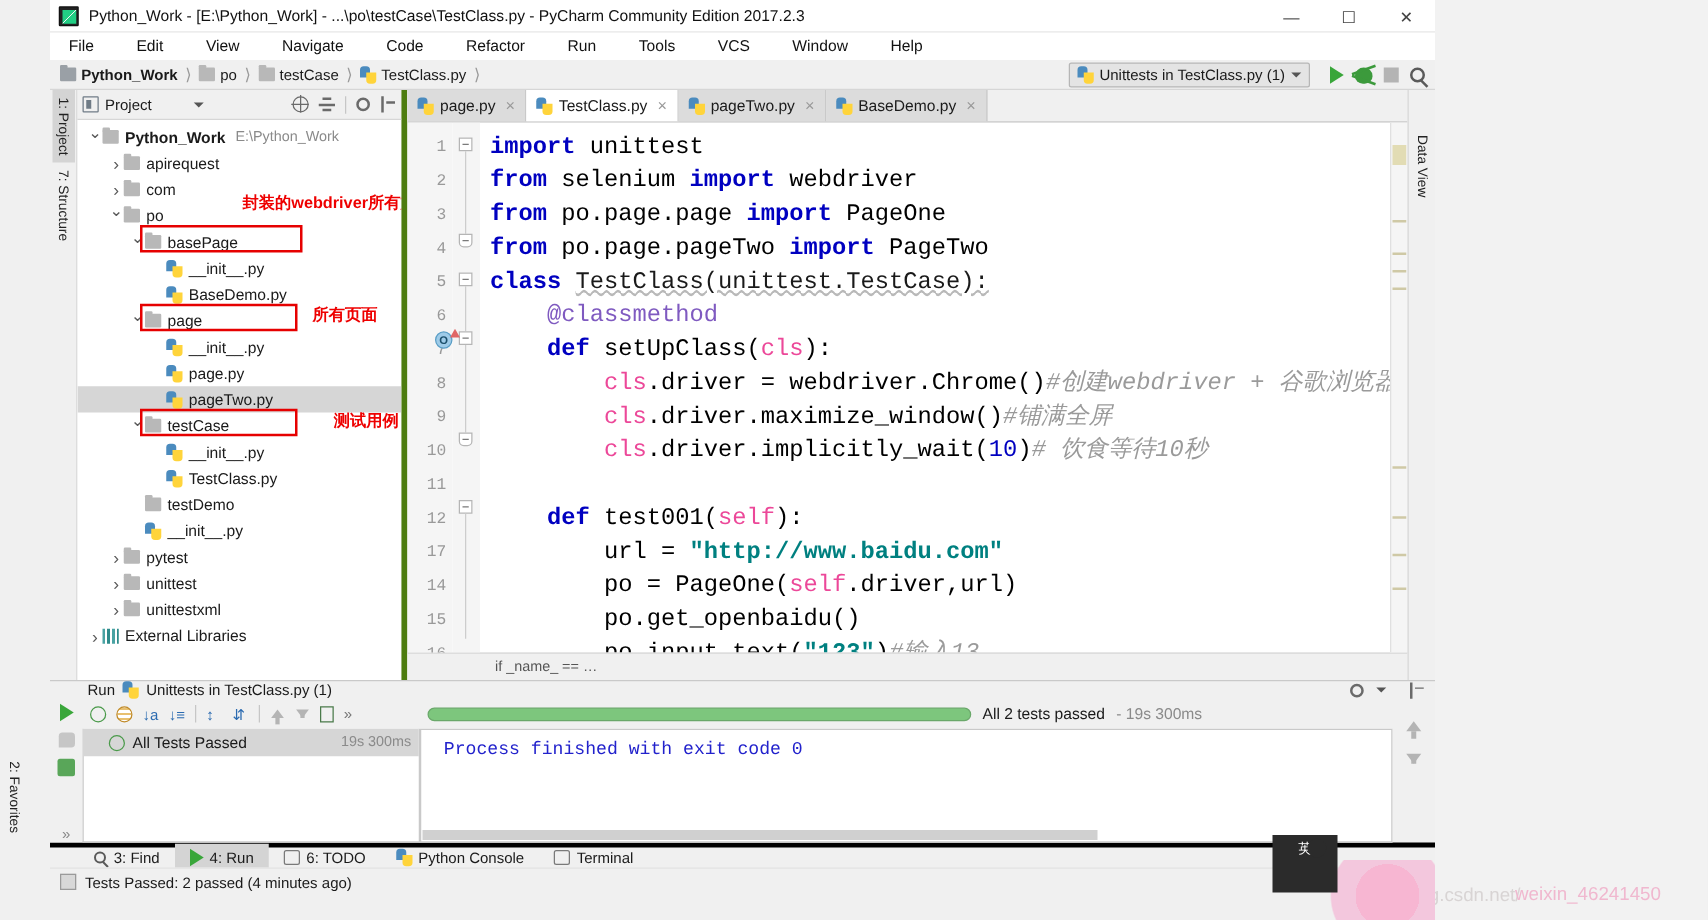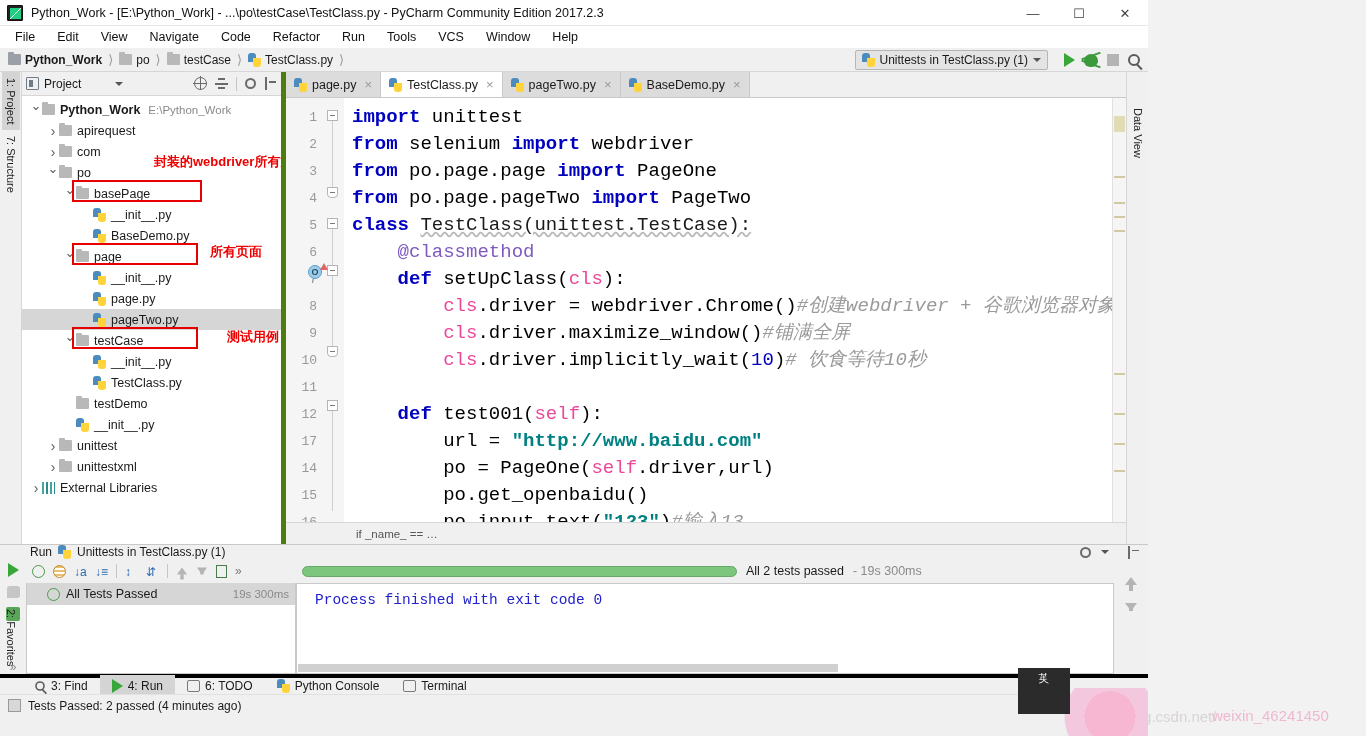--- a/index.html
+++ b/index.html
@@ -3,21 +3,21 @@
 <meta charset="utf-8">
 <style>
   * { box-sizing: border-box; margin:0; padding:0; }
   html,body { width:1366px; height:736px; overflow:hidden; }
   body {
     font-family: "Liberation Sans", sans-serif;
     font-size: 12px;
     color:#1a1a1a;
     background:#f2f2f2;
   }
-  .app { position:relative; width:1148px; height:736px; background:#f0f0f0; }
+  .app { position:relative; width:1148px; height:736px; background:#f0f0f0;padding-left:40px; }
 
   
   .titlebar {
     height:26px; background:#ffffff; display:flex; align-items:center;
     border-bottom:1px solid #e8e8e8; position:relative;
   }
   .pc-logo {
     width:16px; height:16px; margin-left:7px; margin-right:8px;
     background:#222; border:1px solid #111; position:relative; flex:none;
     border-radius:1px;
@@ -25,21 +25,21 @@
   .pc-logo:after{
     content:""; position:absolute; left:2px; top:2px; width:11px; height:11px;
     background:linear-gradient(135deg,#21d789 0%,#21d789 48%,#fff 48%,#fff 52%,#21d789 52%);
     opacity:.95;
   }
   .title-text { font-size:12.5px; color:#111; white-space:nowrap; }
   .win-controls { position:absolute; right:0; top:0; height:26px; display:flex; }
   .win-btn { width:46px; height:26px; display:flex; align-items:center; justify-content:center; color:#444; font-size:13px;}
 
   
-  .menubar { height:22px; background:#ffffff; display:flex; align-items:center; padding-left:6px; gap:4px; }
+  .menubar { height:22px; background:#ffffff; display:flex; align-items:center; padding-left:6px; gap:16px; }
   .menu-item { padding:2px 9px; font-size:12.5px; color:#111; white-space:nowrap; }
 
   
   .navbar {
     height:24px; background:#f0f0f0; display:flex; align-items:center;
     padding-left:6px; border-bottom:1px solid #d6d6d6; position:relative;
   }
   .crumb { display:flex; align-items:center; gap:4px; padding:0 2px; font-size:12px;}
   .crumb.bold { font-weight:bold; }
   .crumb-sep { color:#9a9a9a; padding:0 4px; font-size:13px; }
@@ -370,20 +370,25 @@
             <span class="tree-label">testDemo</span>
           </div>
           <div class="tree-row" style="padding-left: 42px;">
             <span class="arrow "></span>
             <span class="pyicon"></span>
             <span class="tree-label">__init__.py</span>
           </div>
           <div class="tree-row" style="padding-left: 25px;">
             <span class="arrow closed"></span>
             <span class="ficon"></span>
+            <span class="tree-label">pytest</span>
+          </div>
+          <div class="tree-row" style="padding-left: 25px;">
+            <span class="arrow closed"></span>
+            <span class="ficon"></span>
             <span class="tree-label">unittest</span>
           </div>
           <div class="tree-row" style="padding-left: 25px;">
             <span class="arrow closed"></span>
             <span class="ficon"></span>
             <span class="tree-label">unittestxml</span>
           </div>
           <div class="tree-row" style="padding-left: 8px;">
             <span class="arrow closed"></span>
             <span class="libicon"></span>

